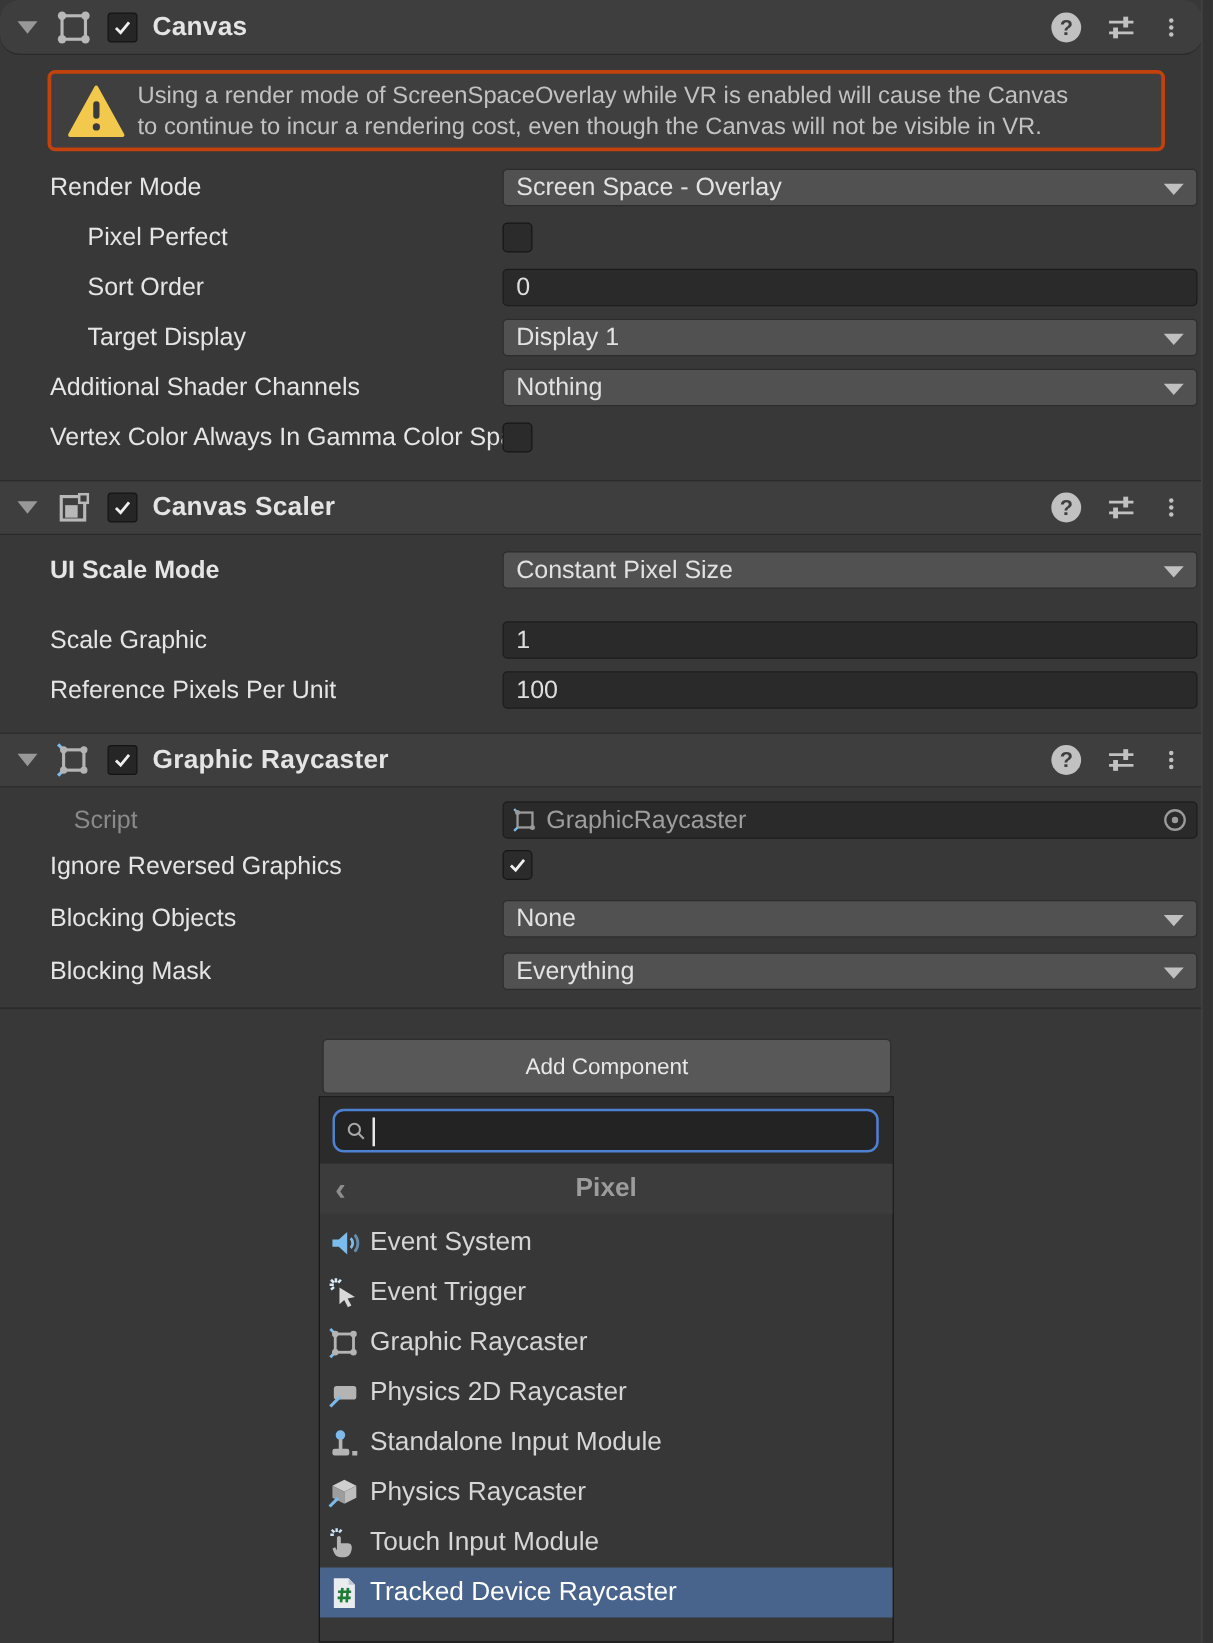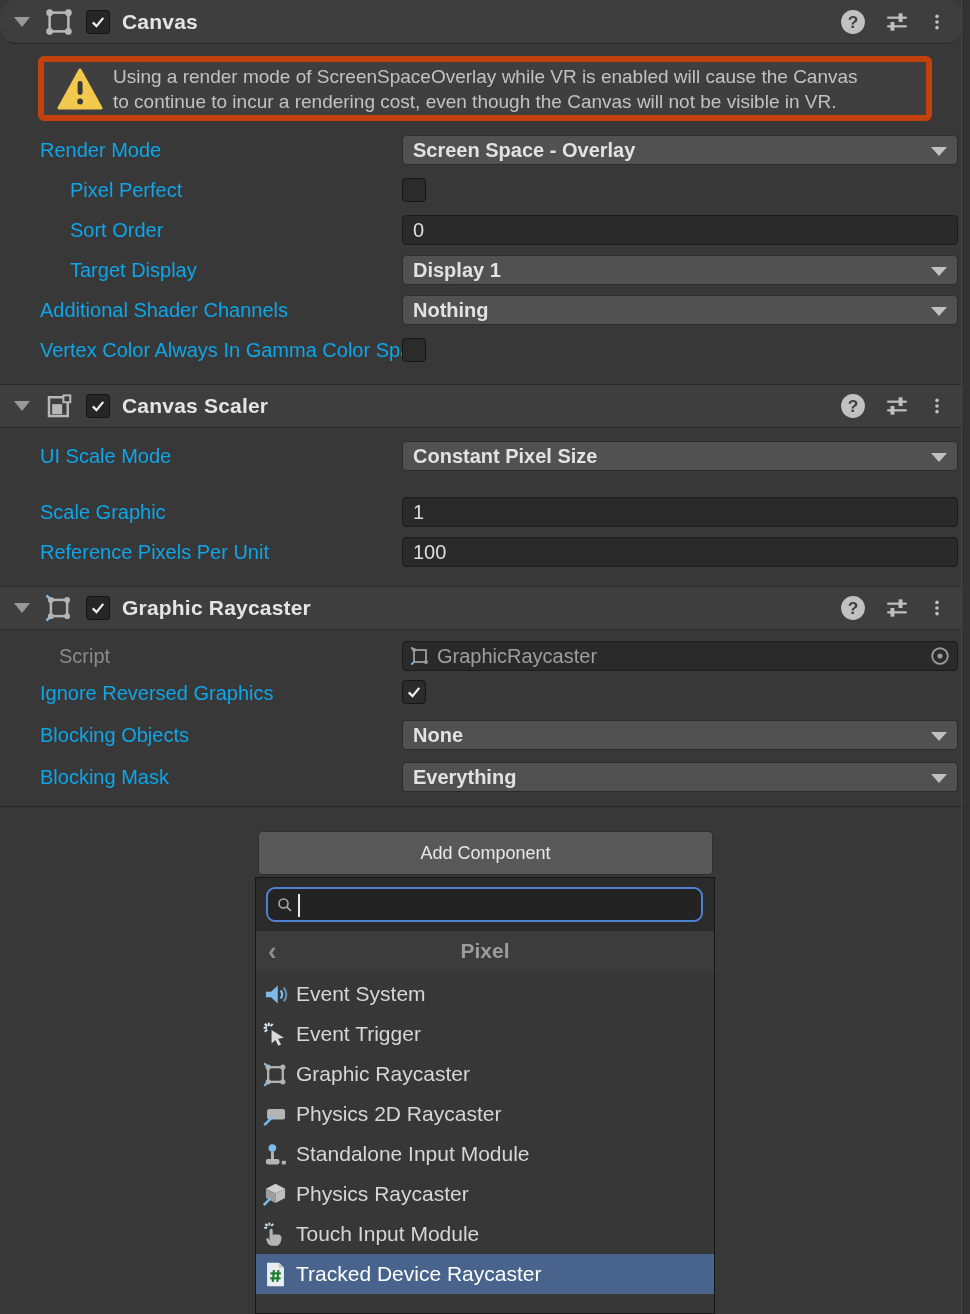--- a/index.html
+++ b/index.html
@@ -24,39 +24,39 @@
     width:24px; height:24px; margin-left:12px; background:#262626;
     border:1px solid #151515; border-radius:3px; display:inline-flex; align-items:center; justify-content:center;
   }
   .comp-title { margin-left:12px; font-size:21px; font-weight:bold; color:#e4e4e4; letter-spacing:.2px; }
   .hdr-right { position:absolute; right:16px; top:0; height:100%; display:flex; align-items:center; gap:18px; }
   .hicon { width:26px; height:26px; display:inline-flex; }
 
   
   .helpbox {
     position:absolute; left:38px; top:56px; width:894px; height:65px;
-    background:#3f3f3f; border:6px solid #c2410c; border-radius:6px;
+    background:#3f3f3f; border:3px solid #c2410c; border-radius:6px;
     display:flex; align-items:center;
   }
   .warn-icon { width:46px; height:42px; margin-left:13px; flex:0 0 auto; }
   .warn-text { margin-left:10px; font-size:19px; line-height:25px; color:#c2c2c2; }
 
   
-  .plabel { position:absolute; left:40px; height:30px; line-height:30px; font-size:20px; color:#0ea5e9;
+  .plabel { position:absolute; left:40px; height:30px; line-height:30px; font-size:20px; color:#e5e5e5;
     white-space:nowrap; overflow:hidden; }
   .plabel.indent { left:70px; }
   .plabel.disabled { color:#8a8a8a; }
   .plabel.cliplong { width:362px; }
 
   .dd {
     position:absolute; left:402px; width:556px; height:30px;
     background:#515151; border:1px solid #2c2c2c; border-radius:4px;
     display:flex; align-items:center; cursor:default;
   }
-  .dd .dd-text { margin-left:10px; font-size:20px; color:#e2e2e2;font-weight:bold; }
+  .dd .dd-text { margin-left:10px; font-size:20px; color:#e2e2e2; }
   .dd .caret { position:absolute; right:10px; top:11px; width:0; height:0;
     border-left:8px solid transparent; border-right:8px solid transparent; border-top:9px solid #c0c0c0; }
 
   .tf {
     position:absolute; left:402px; width:556px; height:30px;
     background:#2a2a2a; border:1px solid #1c1c1c; border-radius:4px;
     display:flex; align-items:center;
   }
   .tf .tf-text { margin-left:10px; font-size:20px; color:#dedede; }
 
@@ -250,21 +250,21 @@
     <span class="hicon" style="width:18px;">
       <svg viewBox="0 0 24 24">
           <circle cx="12" cy="4.5" r="2.4" fill="#c1c1c1"></circle>
           <circle cx="12" cy="12" r="2.4" fill="#c1c1c1"></circle>
           <circle cx="12" cy="19.5" r="2.4" fill="#c1c1c1"></circle>
         </svg>
     </span>
   </span>
 </div>
 
-<div class="plabel" style="top:441px;">UI Scale Mode</div>
+<div class="plabel" style="top:441px;font-weight:bold;">UI Scale Mode</div>
 <div class="dd" style="top:441px;">
   <span class="dd-text">Constant Pixel Size</span>
     <span class="caret"></span>
 </div>
 
 <div class="plabel" style="top:497px;">Scale Graphic</div>
 <div class="tf" style="top:497px;">
   <span class="tf-text">1</span>
 </div>
 

